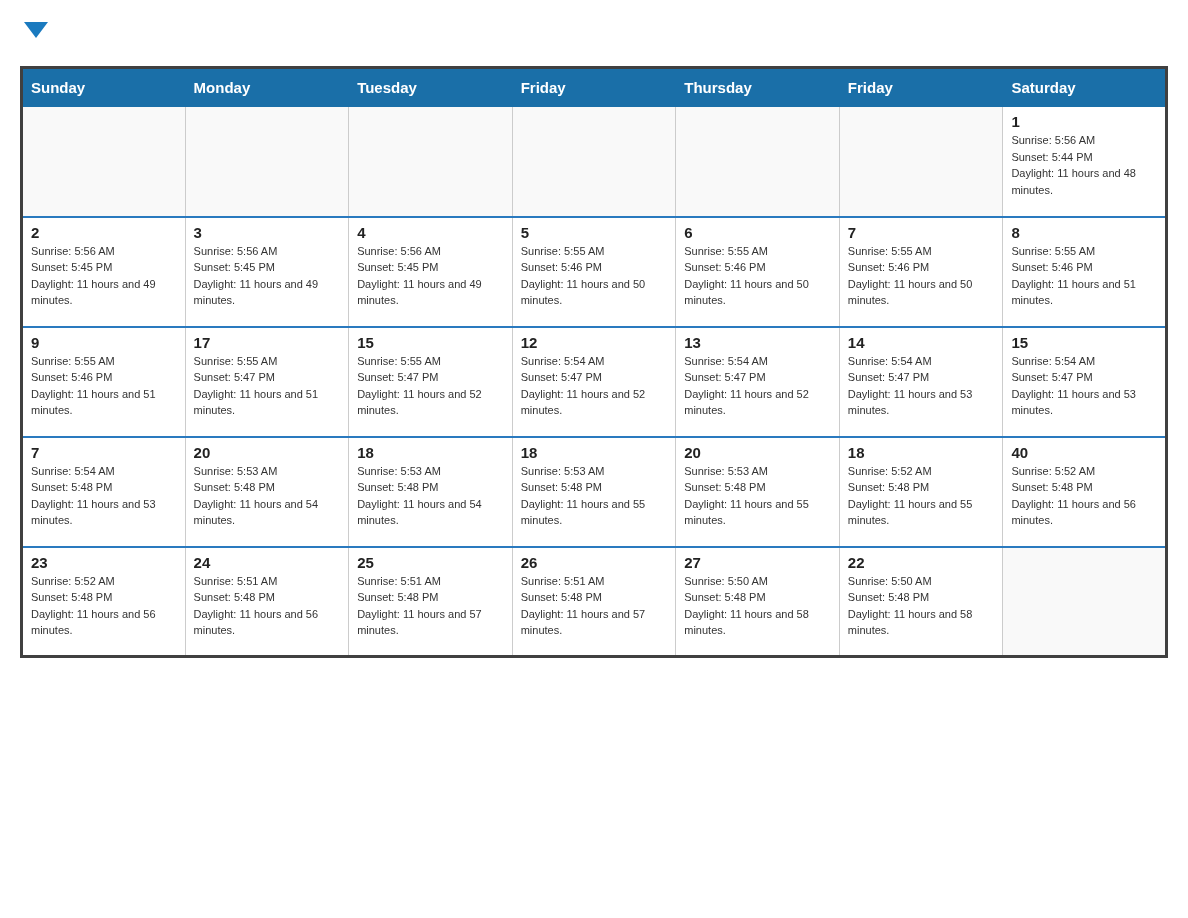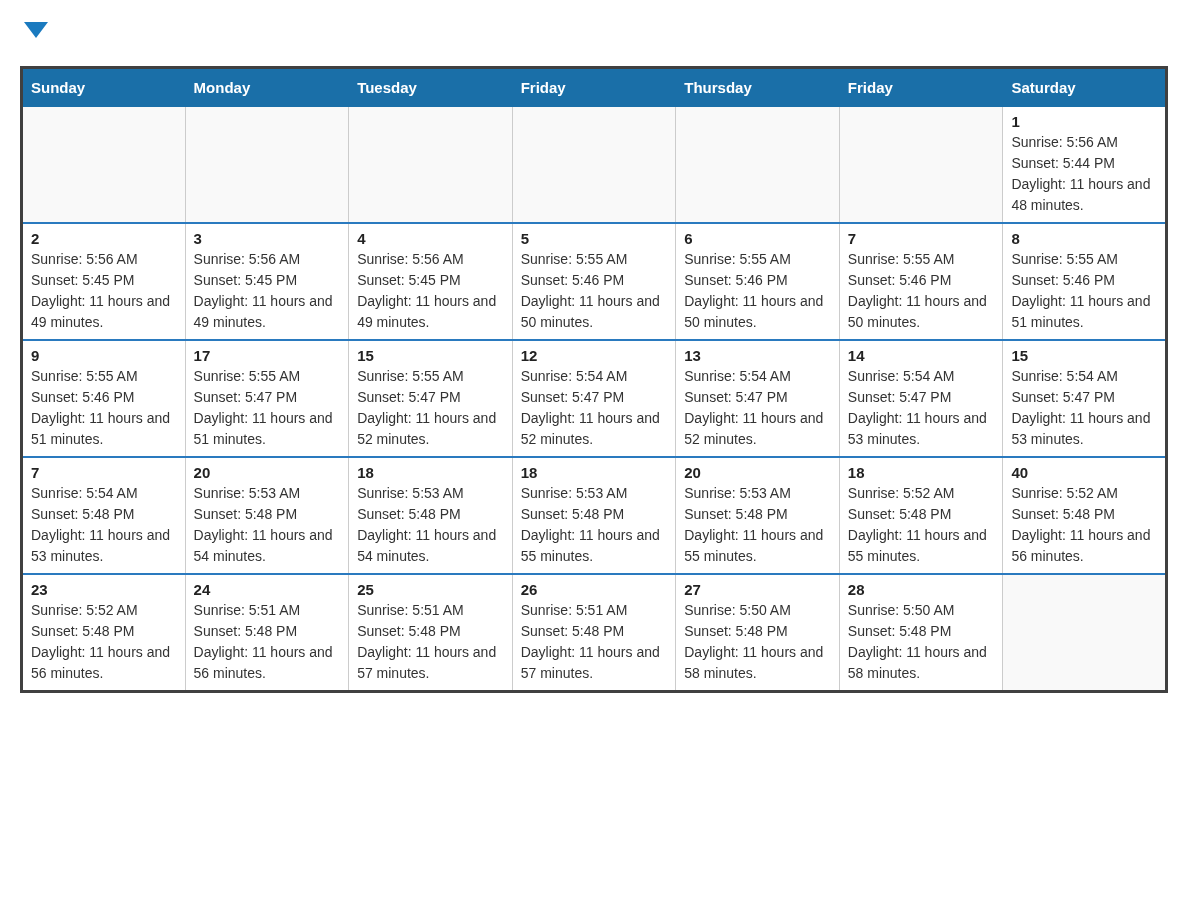--- a/index.html
+++ b/index.html
@@ -74,21 +74,21 @@
       height: 110px;
     }
     .day-number {
       font-size: 15px;
       font-weight: bold;
       color: #222;
       display: block;
       margin-bottom: 2px;
     }
     .day-info {
-      font-size: 14px;
+      font-size: 11px;
       color: #333;
       line-height: 1.5;
     }
     .empty-cell {
       background: #f9f9f9;
     }
     .week-row td {
       border-top: 2px solid #2a7abf;
     }
     tr:first-child td {
@@ -298,21 +298,21 @@
 Sunset: 5:48 PM
 Daylight: 11 hours and 57 minutes.</div>
         </td>
         <td>
           <span class="day-number">27</span>
           <div class="day-info" style="white-space: pre-line;">Sunrise: 5:50 AM
 Sunset: 5:48 PM
 Daylight: 11 hours and 58 minutes.</div>
         </td>
         <td>
-          <span class="day-number">28</span>
+          <span class="day-number">22</span>
           <div class="day-info" style="white-space: pre-line;">Sunrise: 5:50 AM
 Sunset: 5:48 PM
 Daylight: 11 hours and 58 minutes.</div>
         </td>
         <td class="empty-cell"></td>
       </tr>
     </tbody>
 </table>
 
 </body></html>

